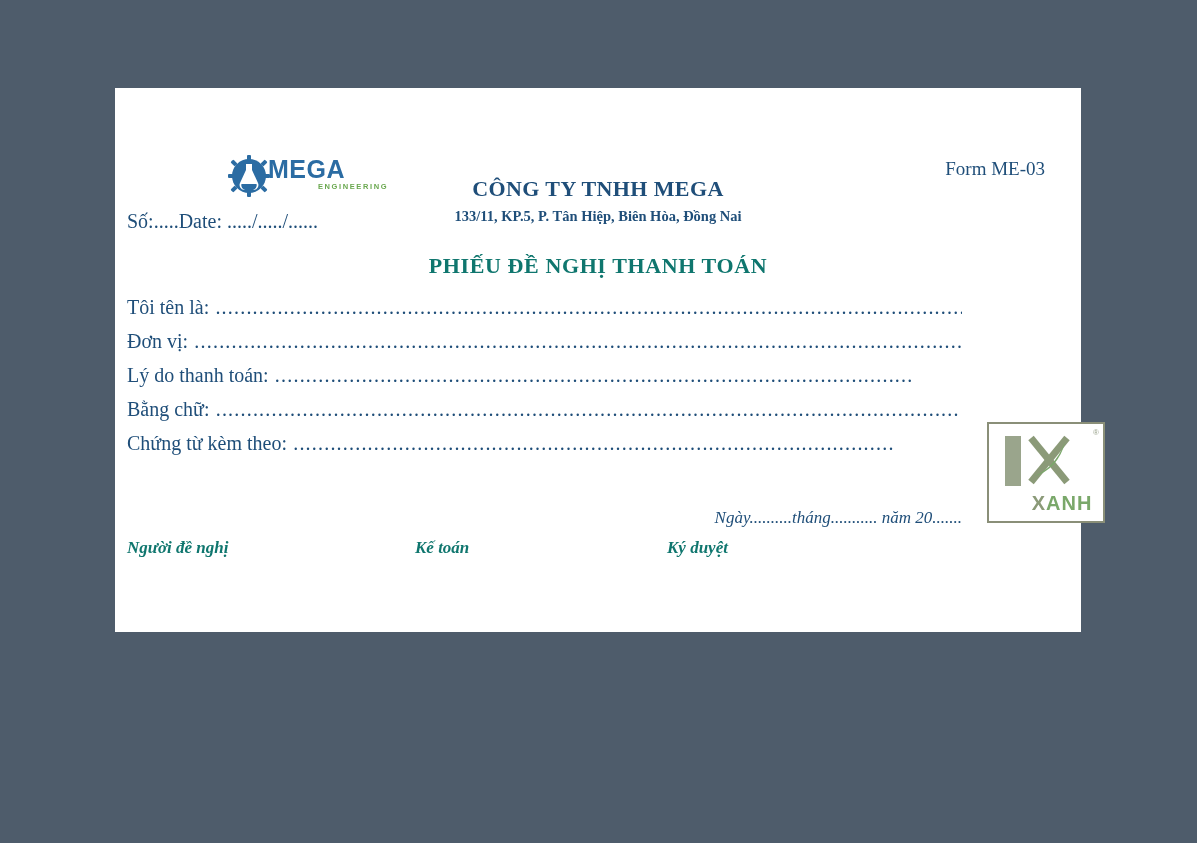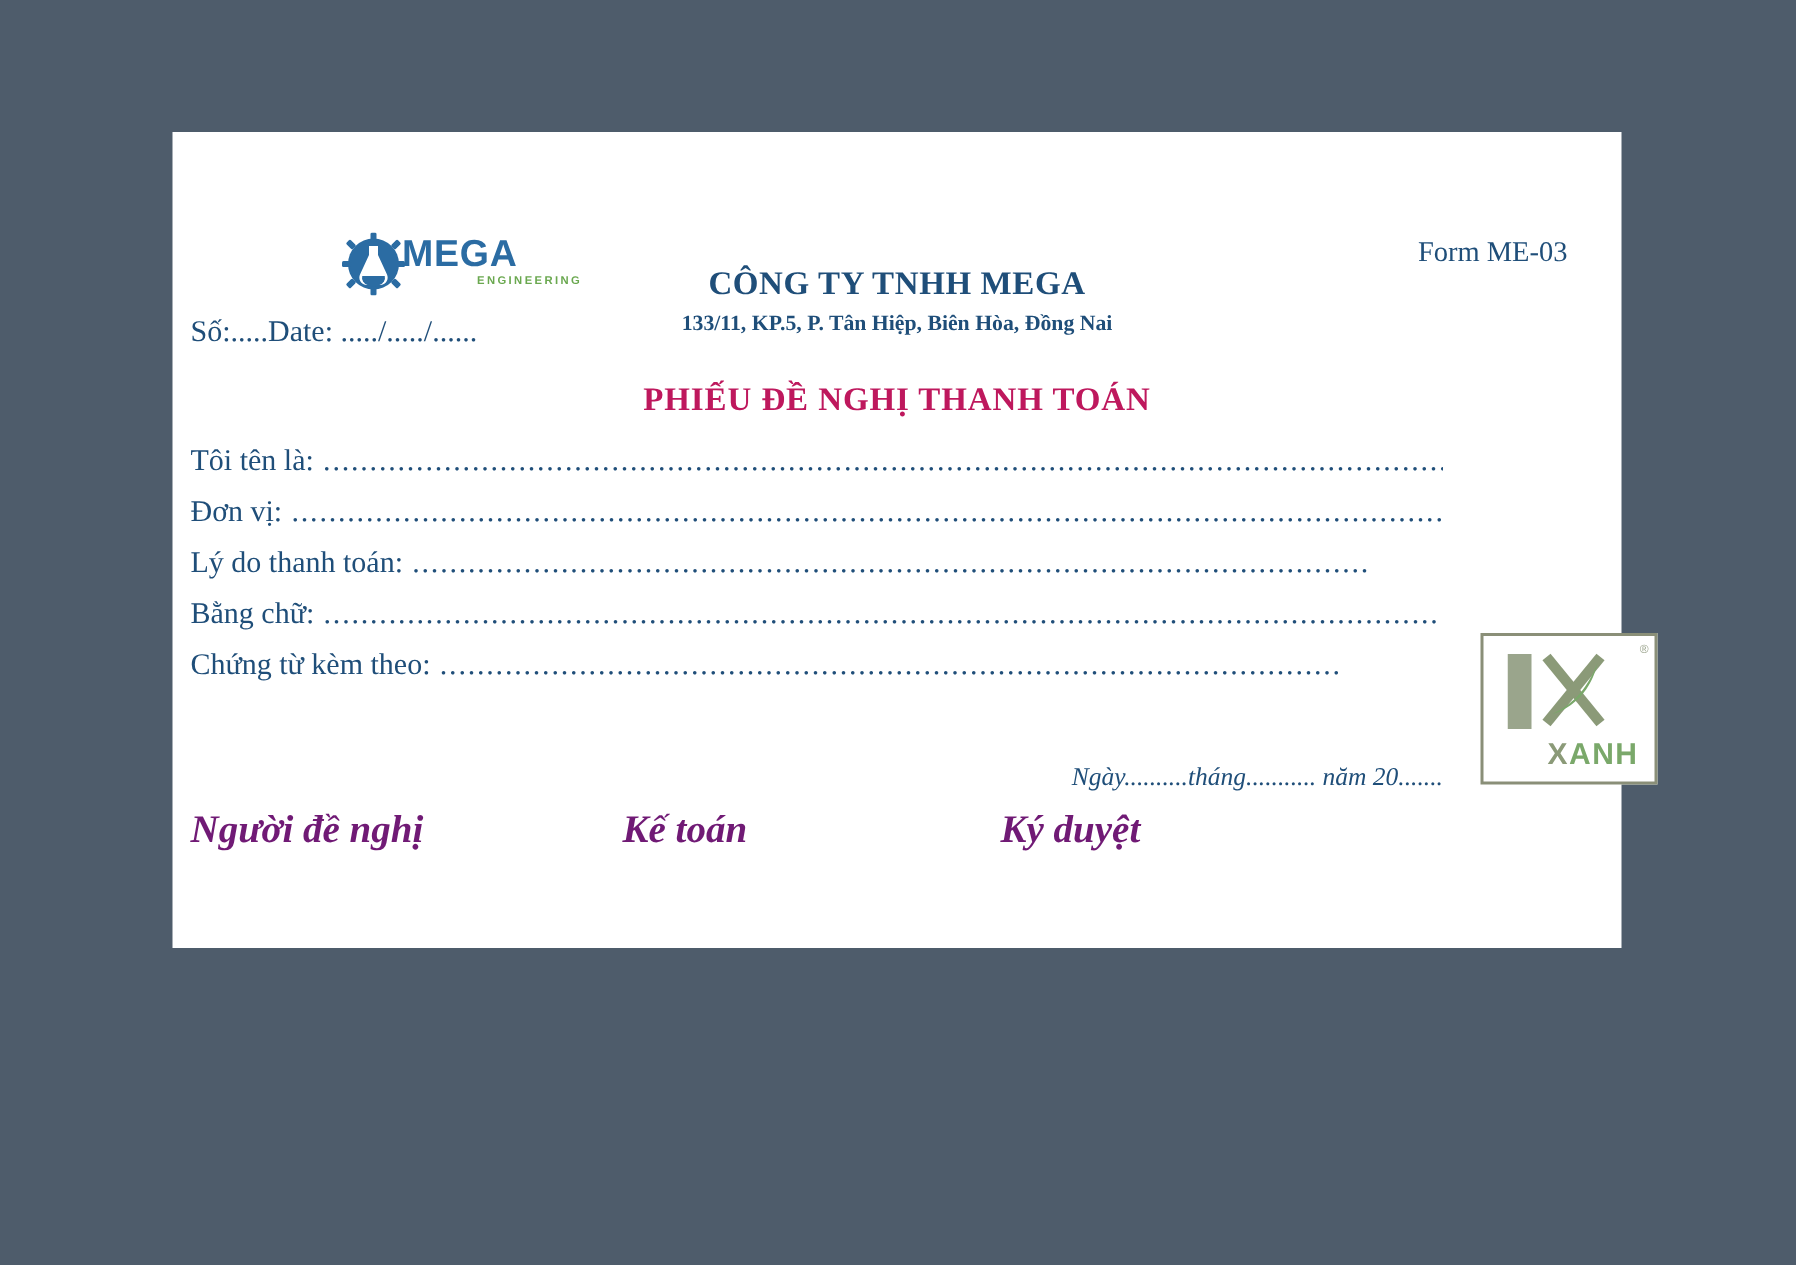--- a/index.html
+++ b/index.html
@@ -106,21 +106,21 @@
   }
   .doc-title {
     position: absolute;
     left: 0;
     right: 0;
     top: 165px;
     text-align: center;
     font-size: 22px;
     font-weight: bold;
     letter-spacing: 0.6px;
-    color: #be185d;
+    color: #0f766e;
   }
 
   
   .fields {
     position: absolute;
     left: 12px;
     top: 208px;
     width: 835px;
   }
   .field-row {
@@ -155,24 +155,24 @@
   .sign-row {
     position: absolute;
     left: 12px;
     top: 450px;
     width: 835px;
     height: 30px;
   }
   .sign-item {
     position: absolute;
     top: 0;
-    font-size: 26px;
+    font-size: 17px;
     font-weight: bold;
     font-style: italic;
-    color: #701a75;
+    color: #0f766e;
     white-space: nowrap;
   }
   .sign-1 { left: 0px; }
   .sign-2 { left: 288px; }
   .sign-3 { left: 540px; }
 
   
   .watermark {
     position: absolute;
     left: 872px;

